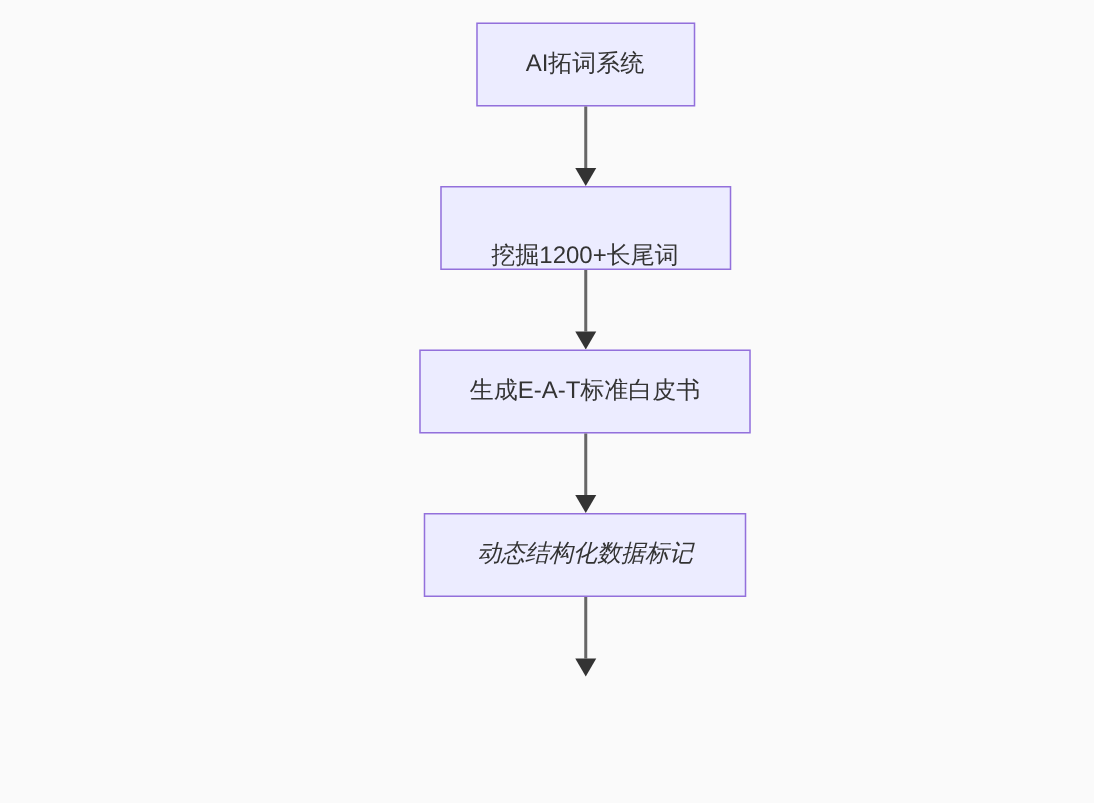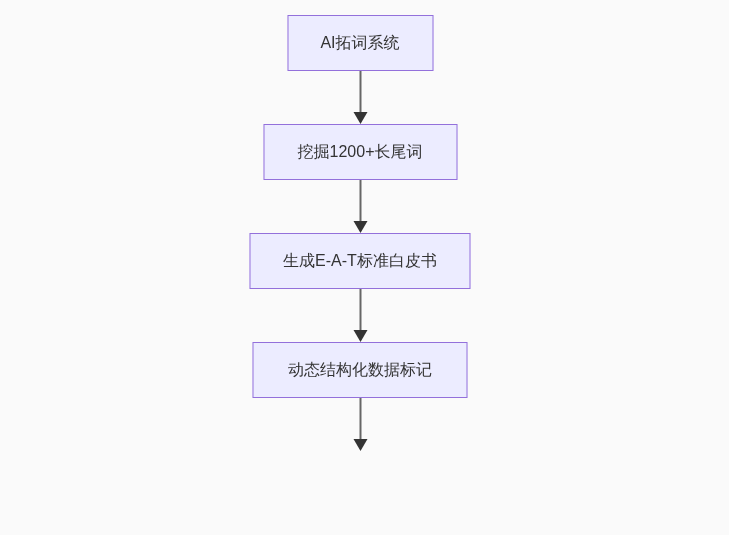--- a/index.html
+++ b/index.html
@@ -18,44 +18,44 @@
   body { background: var(--background); overflow: hidden; }
 
   .canvas {
     position: relative;
     width: 729px; height: 535px;
   }
 
   .flow-column {
     position: absolute;
     top: 15px;
-    left: 360px;
+    left: 390px;
     transform: translateX(-50%);
     display: flex;
     flex-direction: column;
     align-items: center;
   }
 
   .flow-node {
     height: 56px;
     display: flex;
     align-items: center;
     justify-content: center;
     background: var(--node-fill);
     border: 1px solid var(--node-border);
     color: var(--node-text);
     font-size: 16px;
     line-height: 1;
     padding: 0 12px;
     white-space: nowrap;
   }
   .flow-node.n1 { min-width: 146px; }
-  .flow-node.n2 { min-width: 194px; }
+  .flow-node.n2 { min-width: 194px; align-items: flex-end; }
   .flow-node.n3 { min-width: 221px; }
-  .flow-node.n4 { min-width: 215px; }
+  .flow-node.n4 { min-width: 215px; font-style: italic; }
   .flow-node.n5 { min-width: 235px; }
 
   .flow-arrow {
     height: 53px;
     display: flex;
     flex-direction: column;
     align-items: center;
   }
   .arrow-line {
     width: 2px;

